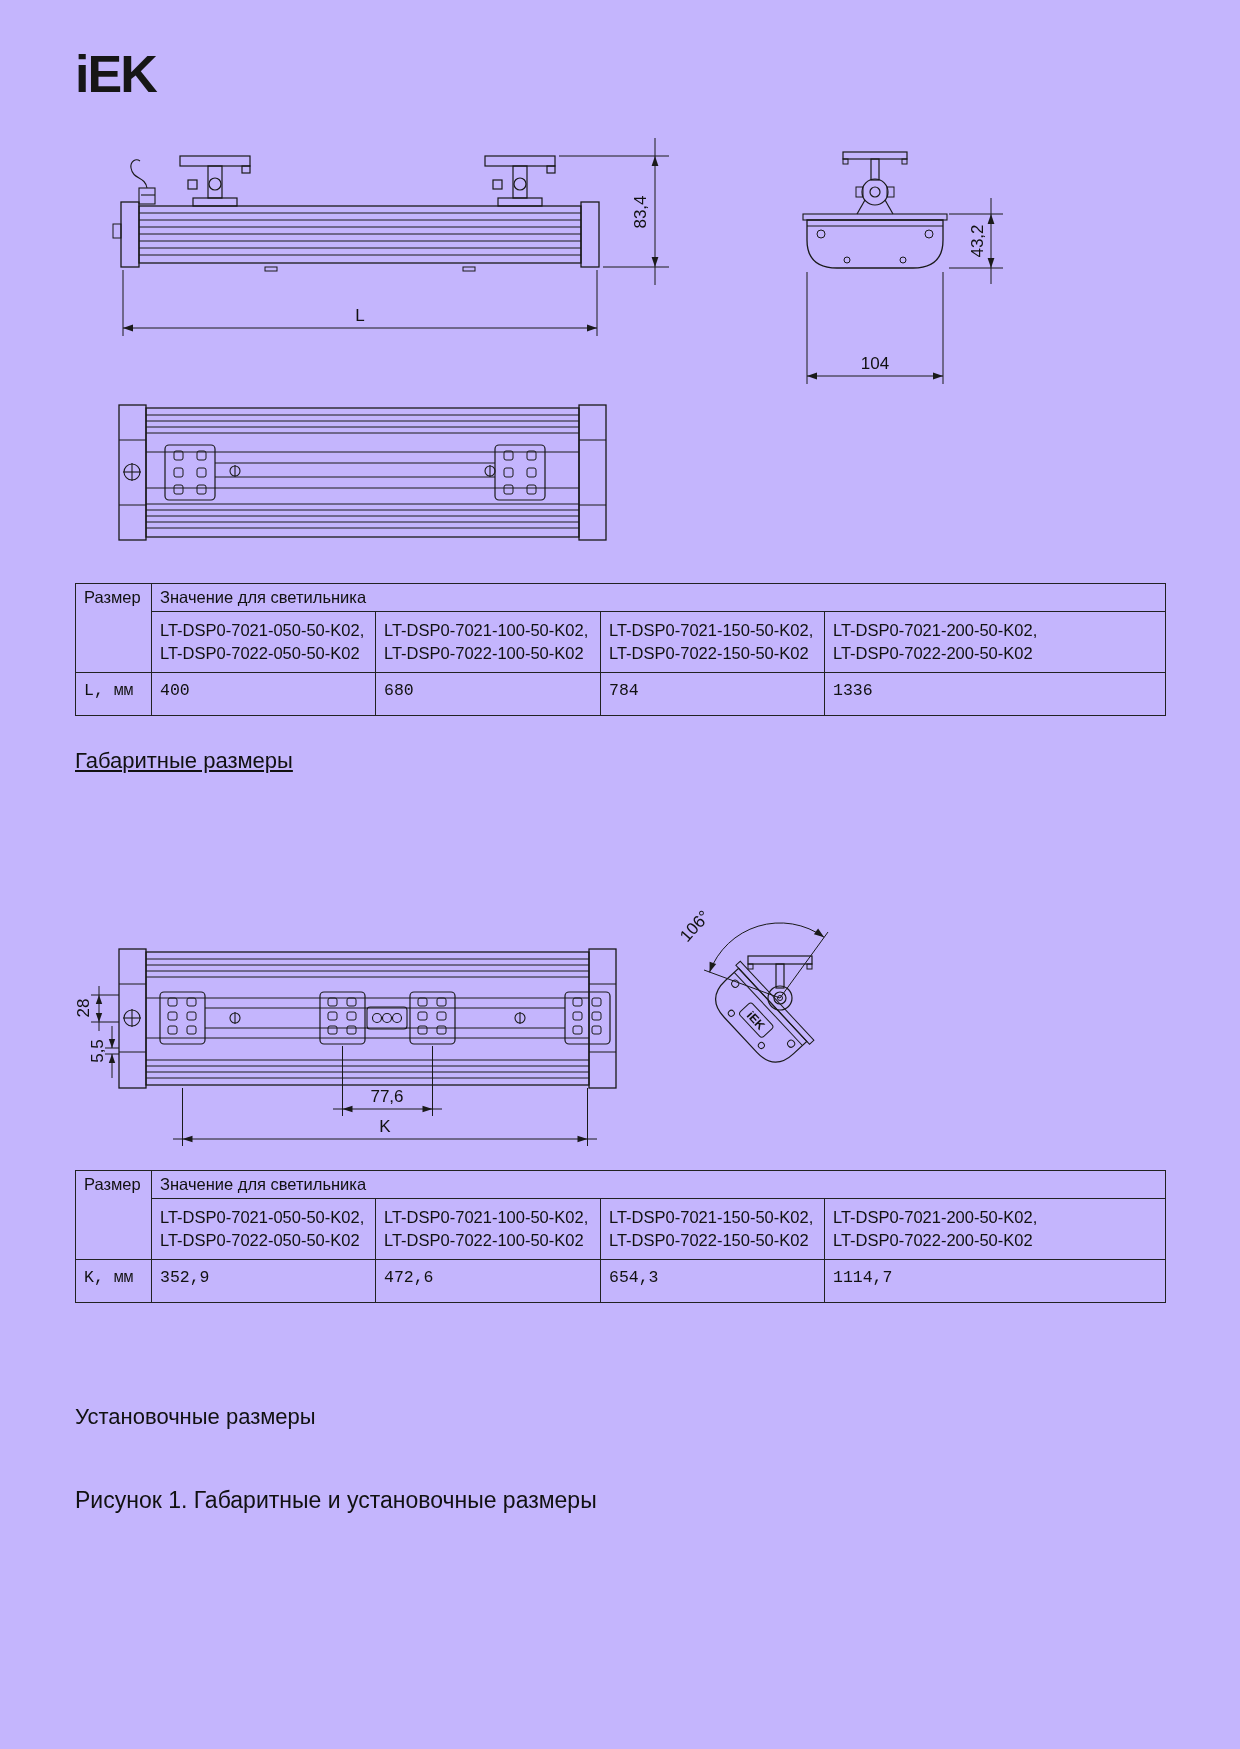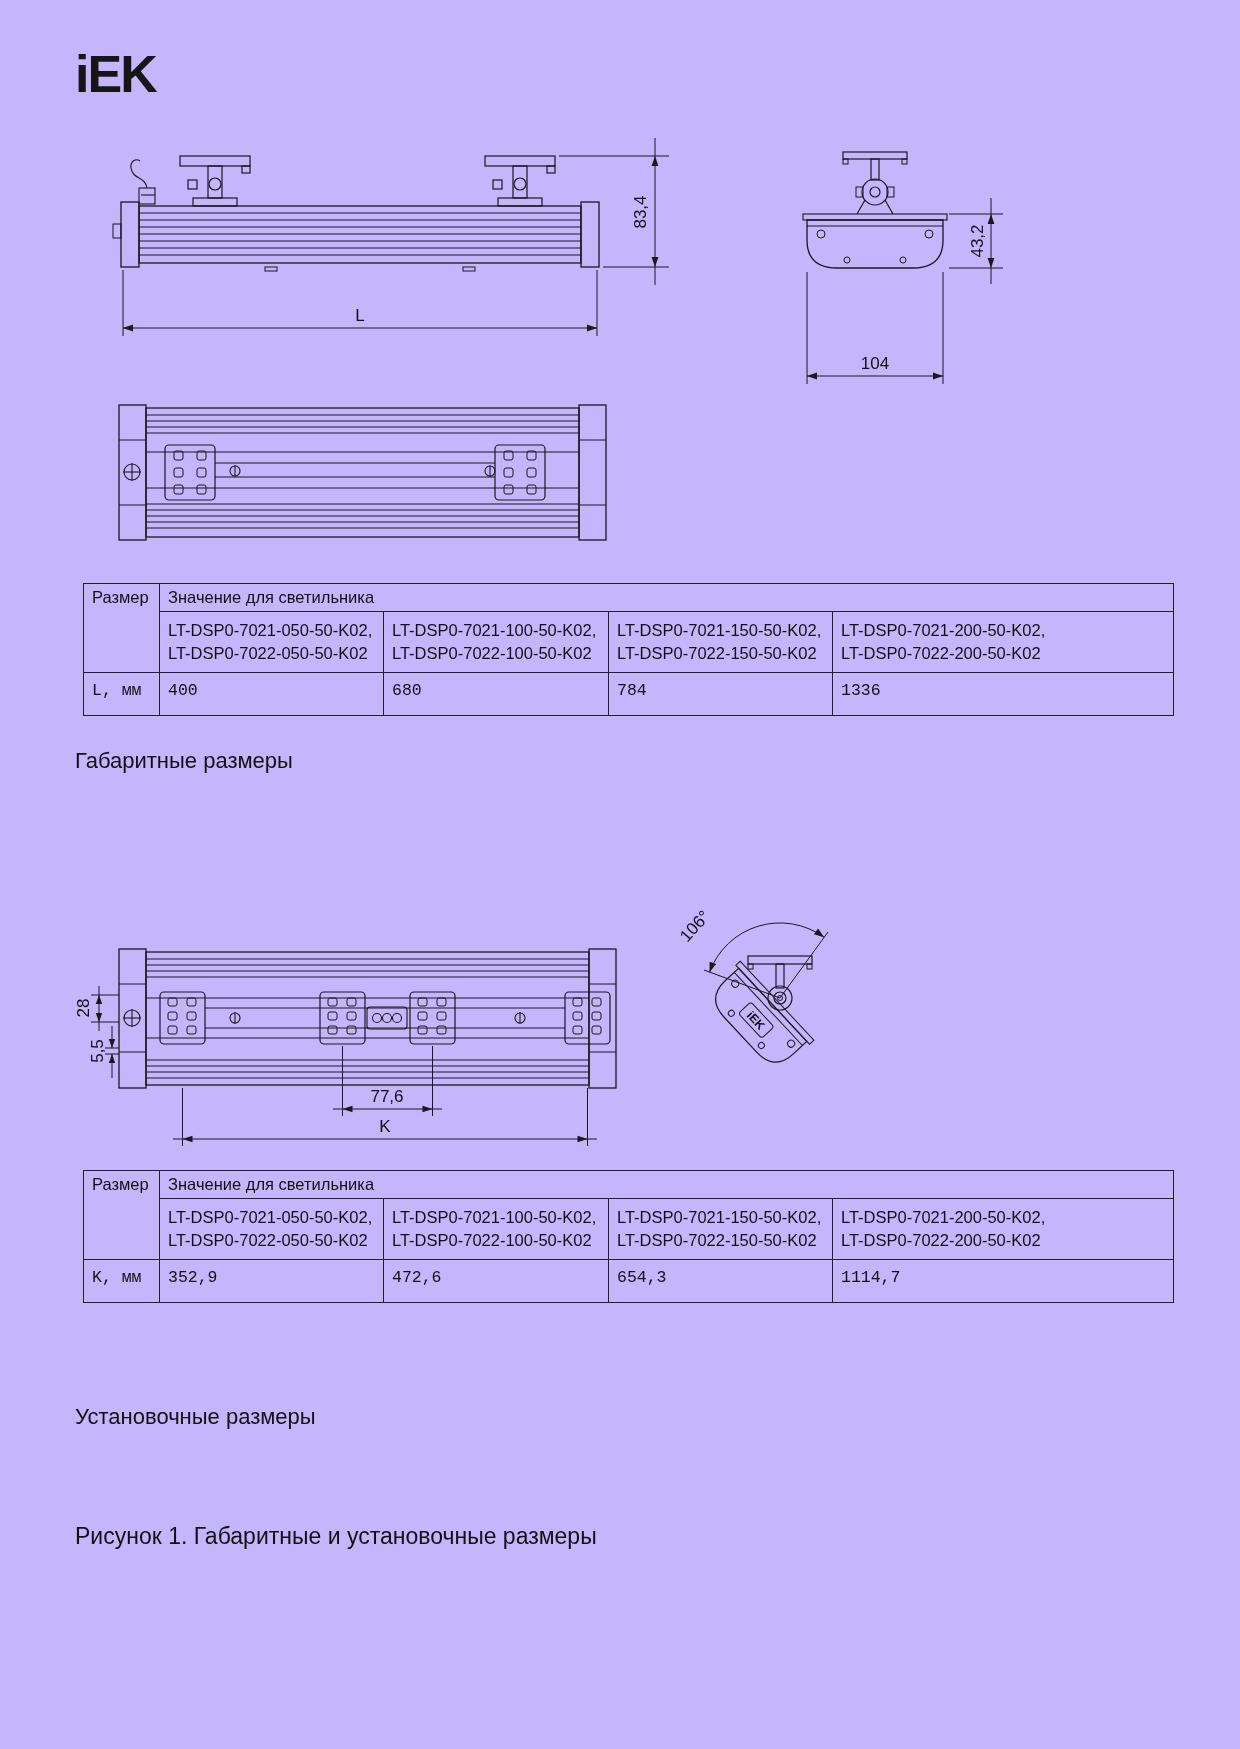--- a/index.html
+++ b/index.html
@@ -7,24 +7,24 @@
   .page {
     position:relative; width:1240px; height:1749px; background:#c4b5fd;
     font-family:"Liberation Sans", sans-serif; color:#111; overflow:hidden;
   }
   .abs { position:absolute; }
   .logo {
     font-weight:bold; font-size:52px; letter-spacing:-2px; color:#161616;
     line-height:1;
   }
   .caption { font-size:22px; color:#111; }
-  .fig-caption { font-size:23px; color:#111;margin-top:36px; }
+  .fig-caption { font-size:23px; color:#111; }
   table.spec {
     border-collapse:collapse; table-layout:fixed; width:1090px;
-    font-size:16.5px; color:#111;margin-left:8px;
+    font-size:16.5px; color:#111;
   }
   table.spec td { border:1px solid #222; padding:4px 8px; vertical-align:top; text-align:left; }
   tr.models-row td { padding:7px 8px; }
   td.model-cell span { display:block; line-height:1.4; }
   tr.values-row td { padding:8px 8px 15px 8px;font-family:Liberation Mono, monospace; }
   svg { display:block; }
   svg text { font-family:"Liberation Sans", sans-serif; }
 </style>
 </head>
 <body>
@@ -225,21 +225,21 @@
         <td>L, мм</td>
         <td>400</td>
         <td>680</td>
         <td>784</td>
         <td>1336</td>
       </tr>
     </tbody>
       </table>
   </div>
 
-  <div class="abs caption" style="left:75px; top:748px;">Габаритные размеры</div>
+  <div class="abs caption" style="left:75px; top:748px;text-decoration:underline;">Габаритные размеры</div>
 
   <svg class="abs" style="left:75px; top:880px;" width="800" height="295" viewBox="0 0 800 295">
 
     <g stroke="#1a1a1a" stroke-width="1.3" fill="none">
       <rect x="44" y="69" width="27" height="139"></rect>
       <rect x="514" y="69" width="27" height="139"></rect>
       <rect x="71" y="72" width="443" height="133"></rect>
       <line x1="71" y1="79" x2="514" y2="79" stroke-width="1"></line>
       <line x1="71" y1="85" x2="514" y2="85" stroke-width="1"></line>
       <line x1="71" y1="91" x2="514" y2="91" stroke-width="1"></line>

